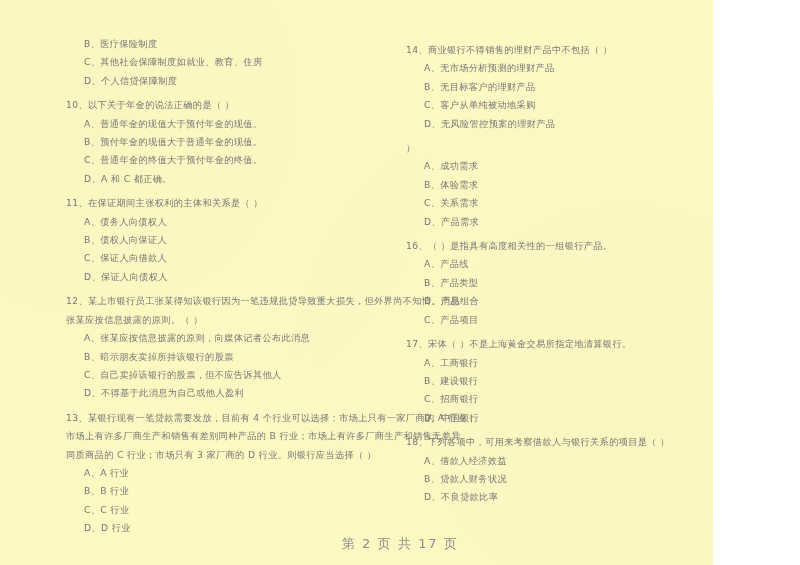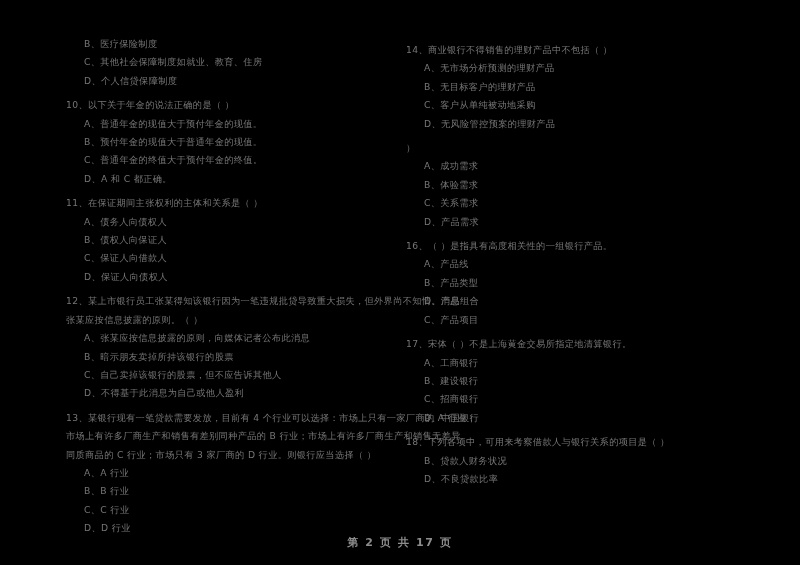--- a/index.html
+++ b/index.html
@@ -11,23 +11,23 @@
     width: 800px;
     height: 565px;
     overflow: hidden;
     font-family: "DejaVu Sans", "Liberation Sans", sans-serif;
     color: #7c7c7c;
     position: relative;
   }
 
   #page {
     position: relative;
-    width: 800px;
+    width: 713px;
     height: 565px;
-    background: #000000;
+    background: #fef9c3;
   }
 
   
   #page::before {
     content: "";
     position: absolute;
     inset: 0;
     pointer-events: none;
     background:
       radial-gradient(circle at 12% 18%, rgba(0,0,0,0.012), rgba(0,0,0,0) 55%),
@@ -82,24 +82,23 @@
     margin: 0;
     padding-left: 18px;
   }
 
   .footer {
     position: absolute;
     left: 0;
     top: 535px;
     width: 800px;
     text-align: center;
-    font-size: 11px;
+    font-size: 13px;
     letter-spacing: 1.6px;
     color: #8d8d8d;
-    font-weight: bold;
   }
 
   
   .col-right .q-stem,
   .col-right .q-cont,
   .col-right .opt {
     color: #767676;
   }
 </style>
 </head>
@@ -181,20 +180,21 @@
       <div class="q-block">
         <div class="q-stem">17、宋体（      ）不是上海黄金交易所指定地清算银行。</div>
         <div class="opt">A、工商银行</div>
         <div class="opt">B、建设银行</div>
         <div class="opt">C、招商银行</div>
         <div class="opt">D、中国银行</div>
       </div>
 
       <div class="q-block">
         <div class="q-stem">18、下列各项中，可用来考察借款人与银行关系的项目是（      ）</div>
+        <div class="opt">A、借款人经济效益</div>
         <div class="opt">B、贷款人财务状况</div>
         <div class="opt">D、不良贷款比率</div>
       </div>
 
     </div>
 
   </div>
 
   <div class="footer">第 2 页  共 17 页</div>
 

